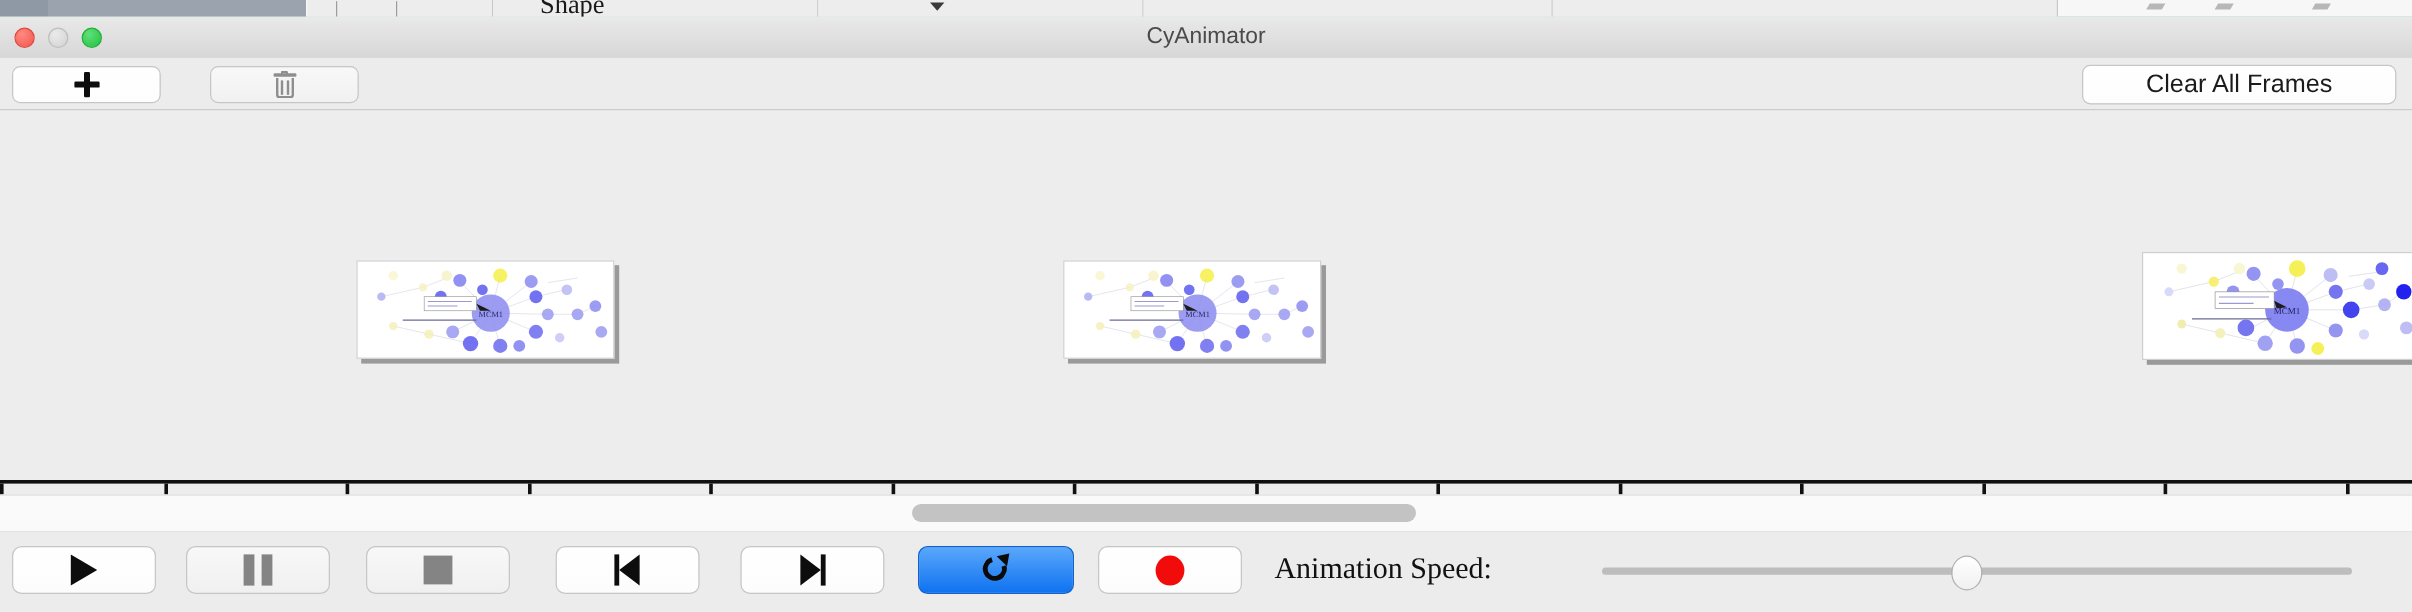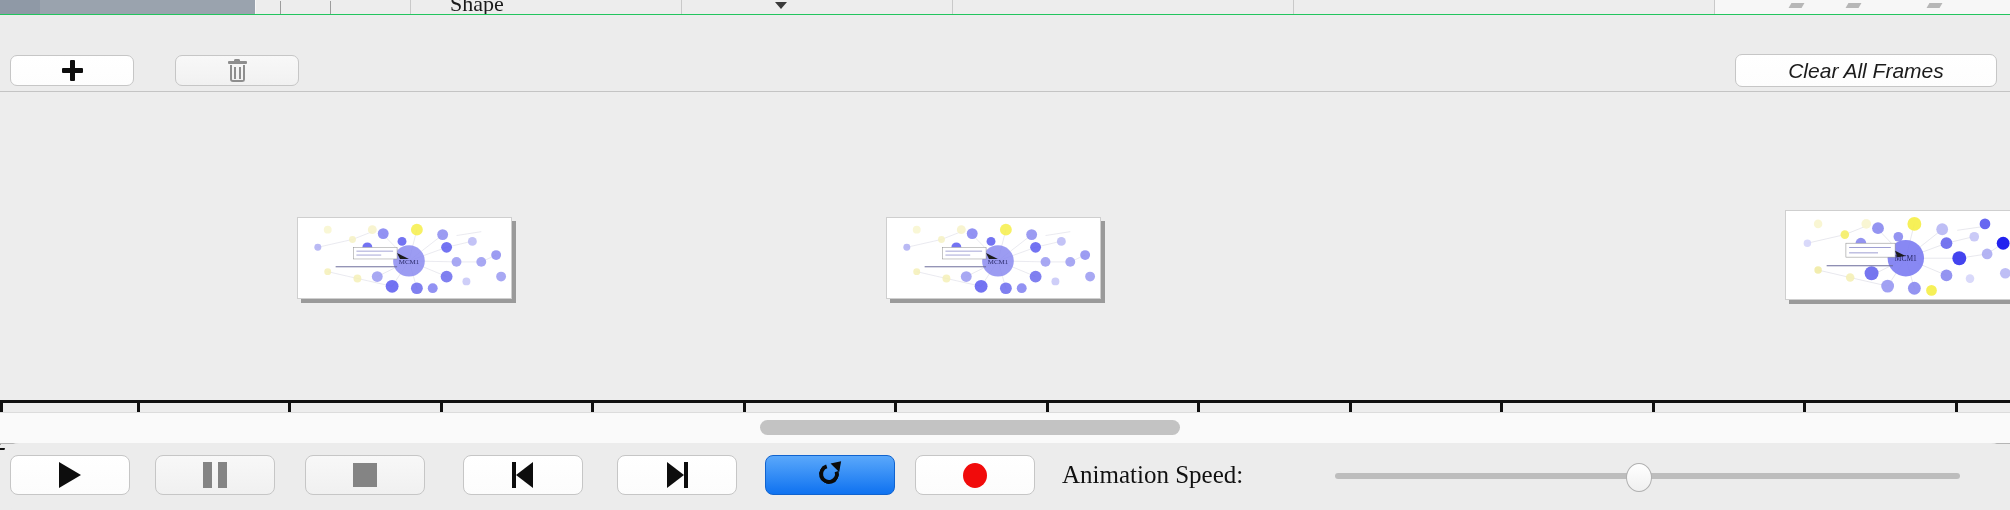--- a/index.html
+++ b/index.html
@@ -34,21 +34,21 @@
   .dot.grey{background:radial-gradient(circle at 35% 30%,#eaeaea,#d2d2d2);border:1px solid #bdbdbd;}
   .dot.green{background:radial-gradient(circle at 35% 30%,#5fe07a,#23c13e);border:1px solid #1fae38;}
   .win-title{position:absolute;top:0;left:0;width:2010px;height:34px;line-height:34px;
     text-align:center;font-size:19px;color:#4a4a4a;}
 
   
   .toolbar{position:absolute;left:0;top:48px;width:2010px;height:43px;background:#ececec;
     border-bottom:1px solid #c4c4c4;}
   .btn{position:absolute;box-sizing:border-box;border:1px solid #c6c6c6;border-radius:7px;
     display:flex;align-items:center;justify-content:center;}
-  .btn.on{background:linear-gradient(#ffffff,#fdfdfd);font-style:italic;}
+  .btn.on{background:linear-gradient(#ffffff,#fdfdfd);}
   .btn.off{background:linear-gradient(#f8f8f8,#f1f1f1);}
   #add-frame-button{left:10px;top:7px;width:124px;height:31px;}
   #delete-frame-button{left:175px;top:7px;width:124px;height:31px;}
   #clear-all-frames-button{left:1735px;top:6px;width:262px;height:33px;font-size:21px;color:#1b1b1b;}
   .plus{position:relative;width:23px;height:23px;}
   .plus:before,.plus:after{content:"";position:absolute;background:#0d0d0d;border-radius:1px;}
   .plus:before{left:9px;top:1px;width:5px;height:21px;}
   .plus:after{left:1px;top:9px;width:21px;height:5px;}
   .trash{position:relative;width:19px;height:23px;}
   .trash .lid{position:absolute;left:0;top:2px;width:19px;height:2.5px;background:#8e8e8e;border-radius:1px;}
@@ -74,21 +74,21 @@
     font-family:"Liberation Serif",serif;transform:translateX(-50%);white-space:nowrap;}
   .axis-title{position:absolute;top:380px;left:0;width:2010px;text-align:center;
     font-size:25px;color:#111;font-family:"Liberation Serif",serif;}
 
   
   .hscroll{position:absolute;left:0;top:412px;width:2010px;height:30px;
     background:#fafafa;border-top:1px solid #dcdcdc;border-bottom:1px solid #b5b5b5;}
   .hthumb{position:absolute;left:760px;top:7px;width:420px;height:15px;background:#c3c3c3;border-radius:8px;}
 
   
-  .playbar{position:absolute;left:0;top:443px;width:2010px;height:67px;background:#ececec;border-radius:19px;}
+  .playbar{position:absolute;left:0;top:443px;width:2010px;height:67px;background:#ececec;}
   .pbtn{position:absolute;top:12px;height:40px;box-sizing:border-box;border-radius:8px;
     border:1px solid #c6c6c6;display:flex;align-items:center;justify-content:center;}
   .pbtn.white{background:linear-gradient(#ffffff,#fcfcfc);}
   .pbtn.grey{background:linear-gradient(#f8f8f8,#f0f0f0);}
   .pbtn.blue{background:linear-gradient(#5aa8fb,#0f72f0);border:1px solid #1063cf;}
   #play-button{left:10px;width:120px;}
   #pause-button{left:155px;width:120px;}
   #stop-button{left:305px;width:120px;}
   #step-back-button{left:463px;width:120px;}
   #step-forward-button{left:617px;width:120px;}
@@ -138,20 +138,28 @@
     <div class="bg-chunk" style="left:1294px;width:420px;"></div>
     <div class="bg-tick" style="left:280px;"></div>
     <div class="bg-tick" style="left:330px;"></div>
     <div class="bg-arrow" style="left:775px;"></div>
     <div class="bg-chev" style="left:1790px;"></div>
     <div class="bg-chev" style="left:1847px;"></div>
     <div class="bg-chev" style="left:1928px;"></div>
     <div class="bg-shape">Shape</div>
   </div>
 
+  <div class="titlebar">
+    <div class="traffic">
+      <div class="dot red"></div>
+      <div class="dot grey"></div>
+      <div class="dot green"></div>
+    </div>
+    <div class="win-title">CyAnimator</div>
+  </div>
 
   <div class="toolbar">
     <div class="btn on" id="add-frame-button">
       <span class="plus"></span>
     </div>
     <div class="btn off" id="delete-frame-button">
       <span class="trash">
         <span class="hdl"></span>
           <span class="lid"></span>
           <span class="can"></span>

